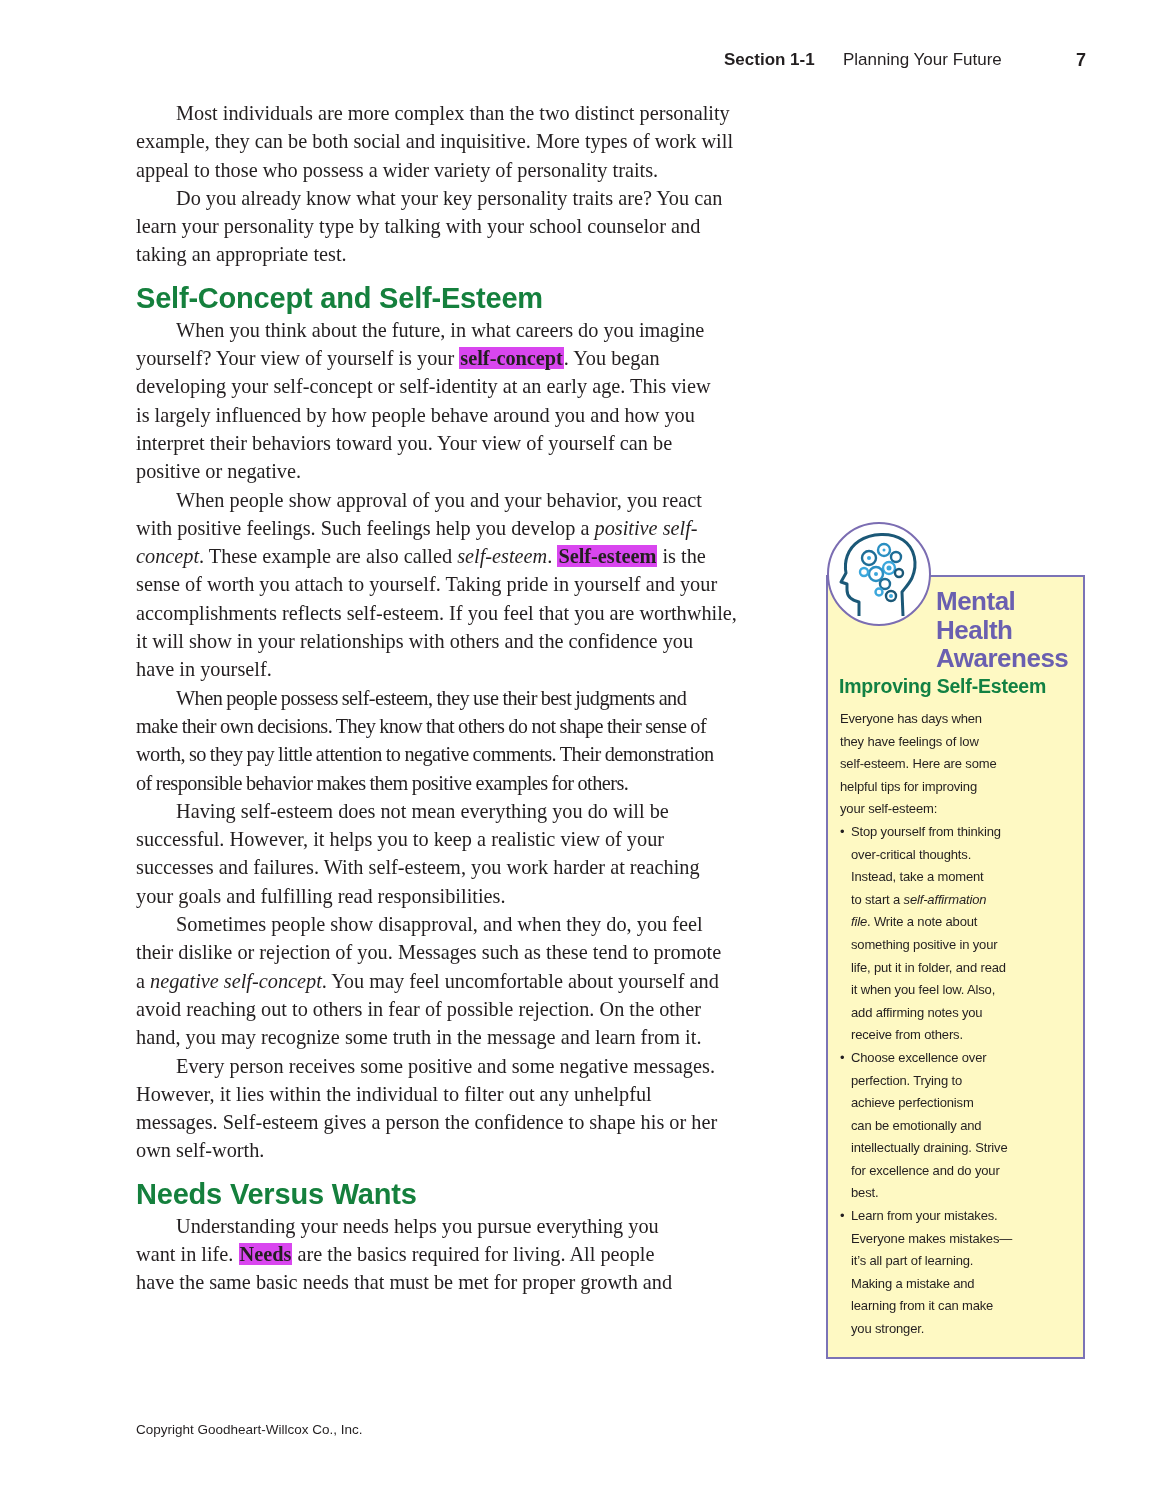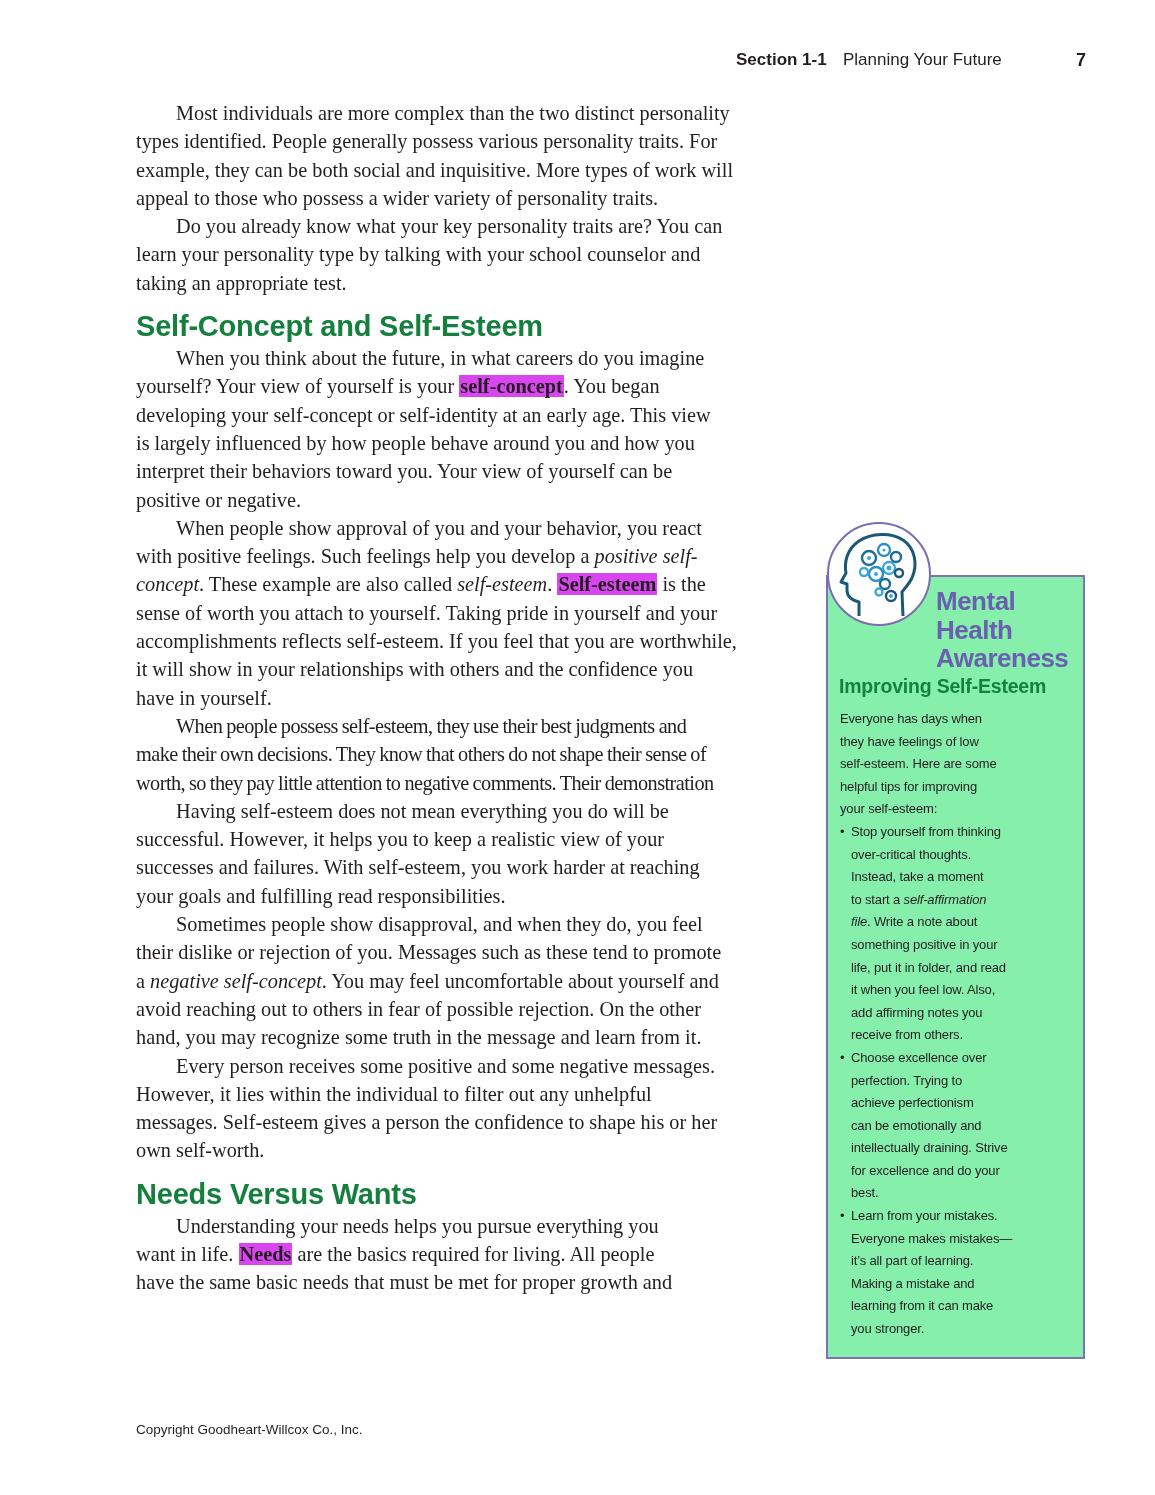--- a/index.html
+++ b/index.html
@@ -1,29 +1,29 @@
 <!DOCTYPE html>
 <html><head>
 <meta charset="utf-8">
 <style>
   html, body { margin: 0; padding: 0; background: #ffffff; }
   body { width: 1155px; height: 1495px; position: relative; overflow: hidden; color: #231f20; }
   .header { position: absolute; top: 50px; right: 0; width: 1155px; height: 24px; font-family: "Liberation Sans", sans-serif; font-size: 17px; }
-  .header .sec { position: absolute; left: 724px; top: 0; font-weight: bold; margin-left: 12px; }
+  .header .sec { position: absolute; left: 724px; top: 0; font-weight: bold; }
   .header .title { position: absolute; left: 843px; top: 0; }
   .header .pg { position: absolute; left: 1076px; top: 0; font-weight: bold; font-size: 18px; }
 
   .main { position: absolute; left: 136px; top: 99px; width: 672px; font-family: "Liberation Serif", serif; font-size: 20.3px; line-height: 28.3px; }
   .main p { margin: 0; text-indent: 40px; }
   .main h2 { font-family: "Liberation Sans", sans-serif; color: #15803d; font-weight: bold; font-size: 29px; line-height: 34px; margin: 12px 0 1px 0; letter-spacing: -0.2px; }
   .hl { background: #d946ef; font-weight: bold; padding: 0 1px; }
   .line { display: block; white-space: nowrap; }
   .tight { letter-spacing: -0.55px; word-spacing: -0.6px; }
 
-  .sidebar { position: absolute; left: 826px; top: 575px; width: 259px; height: 784px; background: #86efac; border: 2px solid #7b73b6; box-sizing: border-box; font-family: "Liberation Sans", sans-serif; }
+  .sidebar { position: absolute; left: 826px; top: 575px; width: 259px; height: 784px; background: #fef9c3; border: 2px solid #7b73b6; box-sizing: border-box; font-family: "Liberation Sans", sans-serif; }
   .circle { position: absolute; left: 827px; top: 522px; width: 104px; height: 104px; border-radius: 50%; background: #ffffff; border: 2px solid #7b6db2; box-sizing: border-box; overflow: hidden; }
   .mh-title { position: absolute; left: 108px; top: 10px; color: #6a5fb0; font-weight: bold; font-size: 26px; line-height: 28.5px; letter-spacing: -0.5px; }
   .sb-sub { position: absolute; left: 11px; top: 98px; color: #128143; font-weight: bold; font-size: 19.5px; letter-spacing: -0.2px; white-space: nowrap; }
   .sb-body { position: absolute; left: 12px; top: 131px; width: 245px; font-size: 13px; line-height: 22.6px; color: #231f20; letter-spacing: -0.15px; }
   .sb-body .l { display: block; white-space: nowrap; }
   .sb-body .b { position: relative; padding-left: 11px; }
   .sb-body .b .dot { position: absolute; left: 0; }
 
   .footer { position: absolute; left: 136px; top: 1422px; font-family: "Liberation Sans", sans-serif; font-size: 13.5px; color: #231f20; }
 </style>
@@ -32,21 +32,20 @@
 
 <div class="header">
   <span class="sec">Section 1-1</span>
   <span class="title">Planning Your Future</span>
   <span class="pg">7</span>
 </div>
 
 <div class="main">
   <p>
     <span class="line">Most individuals are more complex than the two distinct personality</span>
-    <span class="line" style="text-indent:0">types identified. People generally possess various personality traits. For</span>
     <span class="line" style="text-indent:0">example, they can be both social and inquisitive. More types of work will</span>
     <span class="line" style="text-indent:0">appeal to those who possess a wider variety of personality traits.</span>
   </p>
   <p>
     <span class="line">Do you already know what your key personality traits are? You can</span>
     <span class="line" style="text-indent:0">learn your personality type by talking with your school counselor and</span>
     <span class="line" style="text-indent:0">taking an appropriate test.</span>
   </p>
 
   <h2>Self-Concept and Self-Esteem</h2>
@@ -67,20 +66,21 @@
     <span class="line" style="text-indent:0">sense of worth you attach to yourself. Taking pride in yourself and your</span>
     <span class="line" style="text-indent:0">accomplishments reflects self-esteem. If you feel that you are worthwhile,</span>
     <span class="line" style="text-indent:0">it will show in your relationships with others and the confidence you</span>
     <span class="line" style="text-indent:0">have in yourself.</span>
   </p>
 
   <p class="tight">
     <span class="line">When people possess self-esteem, they use their best judgments and</span>
     <span class="line" style="text-indent:0">make their own decisions. They know that others do not shape their sense of</span>
     <span class="line" style="text-indent:0">worth, so they pay little attention to negative comments. Their demonstration</span>
+    <span class="line" style="text-indent:0">of responsible behavior makes them positive examples for others.</span>
   </p>
 
   <p>
     <span class="line">Having self-esteem does not mean everything you do will be</span>
     <span class="line" style="text-indent:0">successful. However, it helps you to keep a realistic view of your</span>
     <span class="line" style="text-indent:0">successes and failures. With self-esteem, you work harder at reaching</span>
     <span class="line" style="text-indent:0">your goals and fulfilling read responsibilities.</span>
   </p>
 
   <p>

